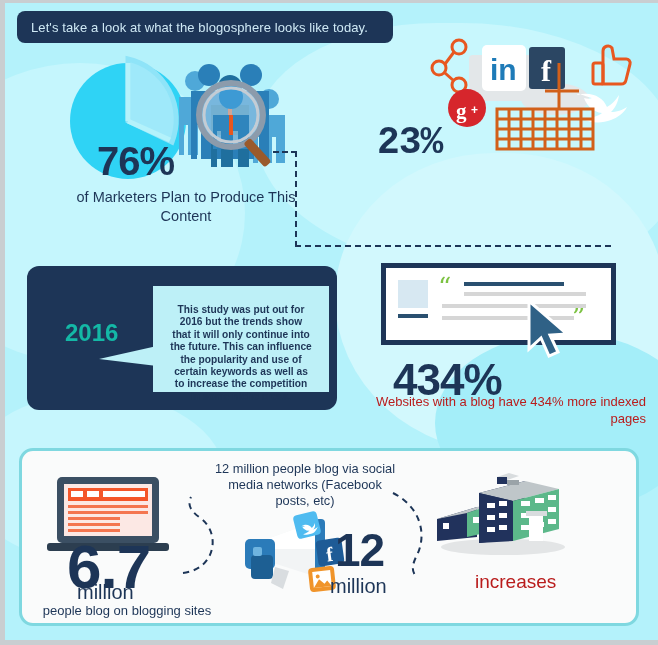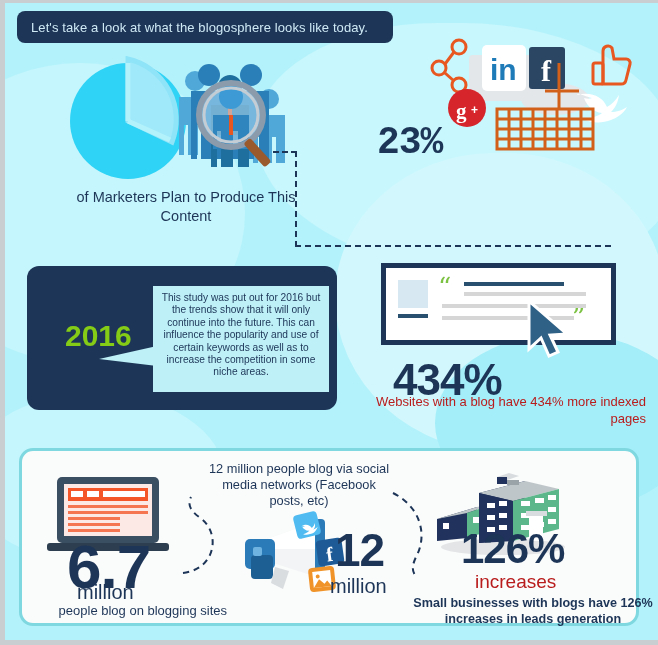--- a/index.html
+++ b/index.html
@@ -58,30 +58,30 @@
   .d-h1{left:268px;top:148px;width:24px;height:0;border-top:2px dashed #1d3557;}
   .d-v1{left:290px;top:148px;width:0;height:96px;border-left:2px dashed #1d3557;}
   .d-h2{left:290px;top:242px;width:316px;height:0;border-top:2px dashed #1d3557;}
 
   
   .panel2016{
     position:absolute;left:22px;top:263px;width:310px;height:144px;
     background:#1d3557;border-radius:12px;
   }
   .yr2016{
-    position:absolute;left:38px;top:53px;color:#84cc16;
-    font-size:30px;font-weight:bold;letter-spacing:0px;
+    position:absolute;left:38px;top:53px;color:#14b8a6;
+    font-size:24px;font-weight:bold;letter-spacing:0px;
   }
   .bubble{
     position:absolute;left:126px;top:20px;width:176px;height:106px;
     background:#bdf0f7;
     box-sizing:border-box;padding:6px 5px 0 5px;
   }
   .bubble p{
-    margin:0;color:#1d3557;font-size:10.2px;line-height:12.4px;text-align:center;
+    margin:12px;color:#1d3557;font-size:10.2px;line-height:12.4px;text-align:center;font-weight:bold;
   }
   .bubble-tail{
     position:absolute;left:72px;top:80px;width:0;height:0;
     border-top:13px solid transparent;border-bottom:7px solid transparent;
     border-right:58px solid #bdf0f7;
   }
 
   
   .doccard{
     position:absolute;left:376px;top:260px;width:235px;height:82px;
@@ -103,24 +103,24 @@
 
   
   .bottomcard{
     position:absolute;left:14px;top:445px;width:620px;height:178px;
     background:#fafbfb;border:3px solid #7fd8e0;border-radius:14px;
     box-sizing:border-box;
   }
   .laptop{position:absolute;left:38px;top:472px;width:130px;height:90px;}
   .pct67{left:62px;top:528px;font-size:62px;}
   .mil67{position:absolute;left:72px;top:578px;color:#1d3557;font-size:20px;}
-  .cap67{position:absolute;left:22px;top:600px;width:200px;color:#1d3557;font-size:13px;text-align:right;}
+  .cap67{position:absolute;left:22px;top:600px;width:200px;color:#1d3557;font-size:13px;text-align:center;}
 
   .cap12{
-    position:absolute;left:200px;top:458px;width:188px;
+    position:absolute;left:206px;top:458px;width:188px;
     color:#1d3557;font-size:12.8px;line-height:16px;text-align:center;
   }
   .pct12{left:330px;top:520px;font-size:46px;}
   .mil12{position:absolute;left:325px;top:572px;color:#1d3557;font-size:20px;}
   .megaphone{position:absolute;left:228px;top:508px;width:120px;height:82px;}
 
   .building{position:absolute;left:428px;top:468px;width:136px;height:86px;}
   .pct126{left:456px;top:522px;font-size:42px;}
   .inc126{position:absolute;left:470px;top:568px;color:#b91c1c;font-size:19px;}
   .cap126{
@@ -181,20 +181,21 @@
       <circle cx="58" cy="56" r="32" fill="#b8e6fb" fill-opacity=".55"></circle>
       <circle cx="58" cy="38" r="12" fill="#3d9ad4"></circle>
       <path d="M40 56 h36 v34 h-11 v-18 h-5 v18 h-12 v-18 h-4 v18 h-4 Z" fill="#2f85bd"></path>
       <rect x="56" y="56" width="4" height="20" fill="#e8571f"></rect>
       <circle cx="58" cy="56" r="32" fill="none" stroke="#8c9bab" stroke-width="6"></circle>
       <circle cx="58" cy="56" r="27" fill="none" stroke="#c4ccd4" stroke-width="3"></circle>
       <rect x="80" y="78" width="9" height="32" rx="3" fill="#9a5a2c" transform="rotate(-42 84 94)"></rect>
     </svg>
   </div>
 
+  <div class="bigpct pct76">76%</div>
   <div class="cap76">of Marketers Plan to Produce This Content</div>
 
   <div class="dashline d-h1"></div>
   <div class="dashline d-v1"></div>
   <div class="dashline d-h2"></div>
 
   <div class="social-cluster">
     <svg width="220" height="125" viewBox="0 0 220 125">
 
       <rect x="42" y="22" width="78" height="46" rx="4" fill="#e3e7e9"></rect>
@@ -376,17 +377,15 @@
 
       <rect x="96" y="44" width="14" height="26" fill="#ffffff"></rect>
       <rect x="93" y="40" width="21" height="5" fill="#d8dcde"></rect>
 
       <path d="M64 6 L76 2 L86 5 L74 9 Z" fill="#d8dcde"></path>
       <rect x="64" y="6" width="10" height="7" fill="#21325c"></rect>
       <rect x="74" y="9" width="12" height="5" fill="#9aa3a8"></rect>
     </svg>
   </div>
 
-  <div class="bigpct pct126">126%</div>
   <div class="inc126">increases</div>
-  <div class="cap126">Small businesses with blogs have 126% increases in leads generation</div>
 
 </div>
 
 </body></html>

